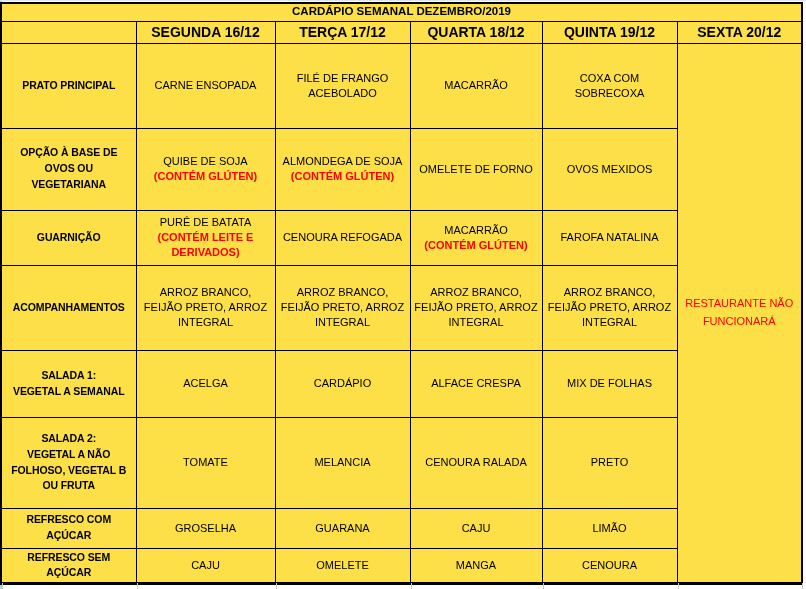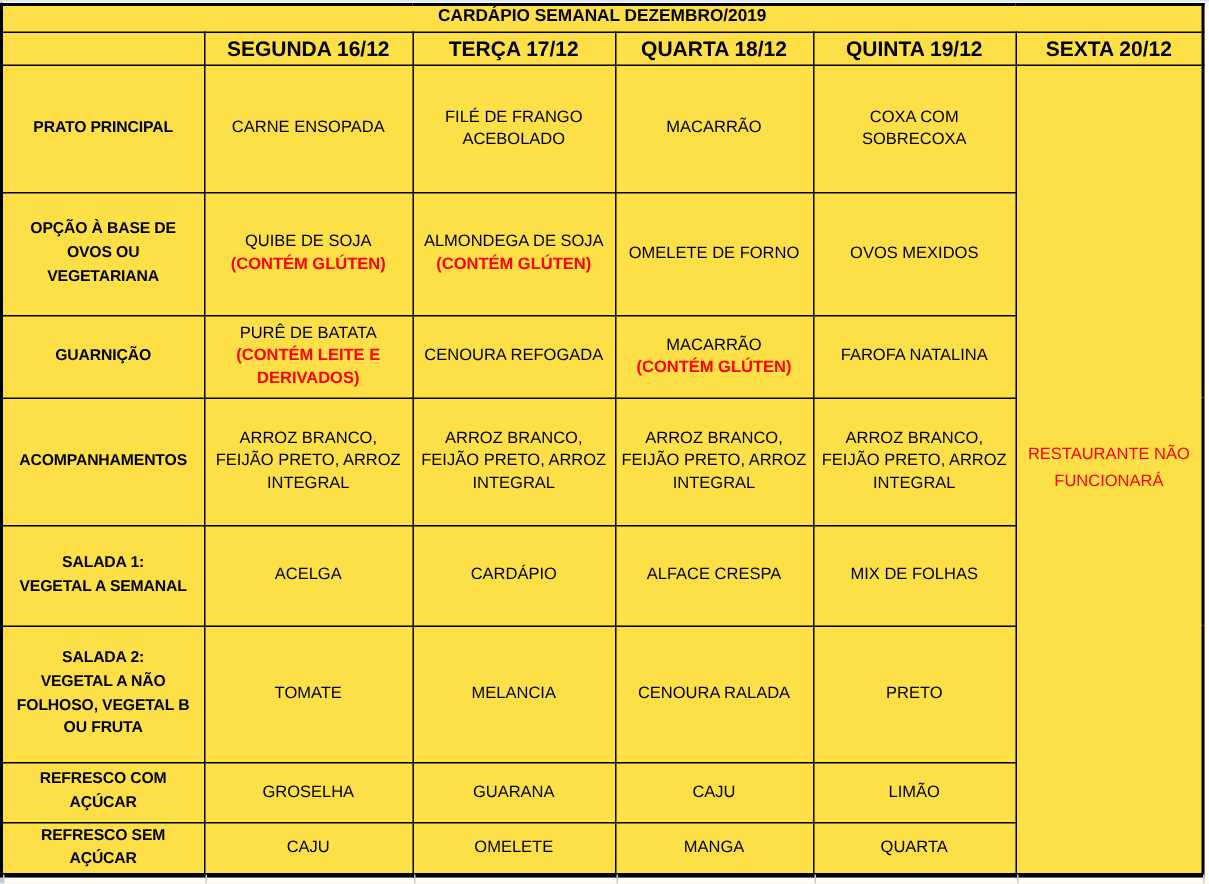--- a/index.html
+++ b/index.html
@@ -276,21 +276,21 @@
         </td>
     <td>
           <div>OMELETE</div>
           <div class="warn"></div>
         </td>
     <td>
           <div>MANGA</div>
           <div class="warn"></div>
         </td>
     <td>
-          <div>QUARTA</div>
+          <div>CENOURA</div>
           <div class="warn"></div>
         </td>
   </tr>
 </tbody>
   </table>
 
 <div class="grid-remnant">
   <span></span>
     <span></span>
     <span></span>

